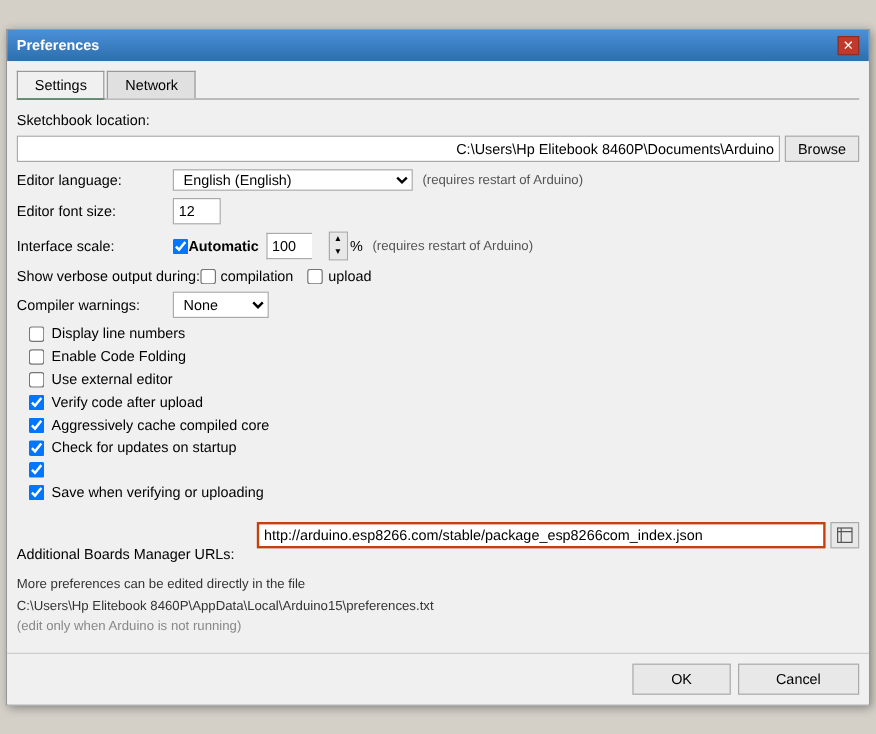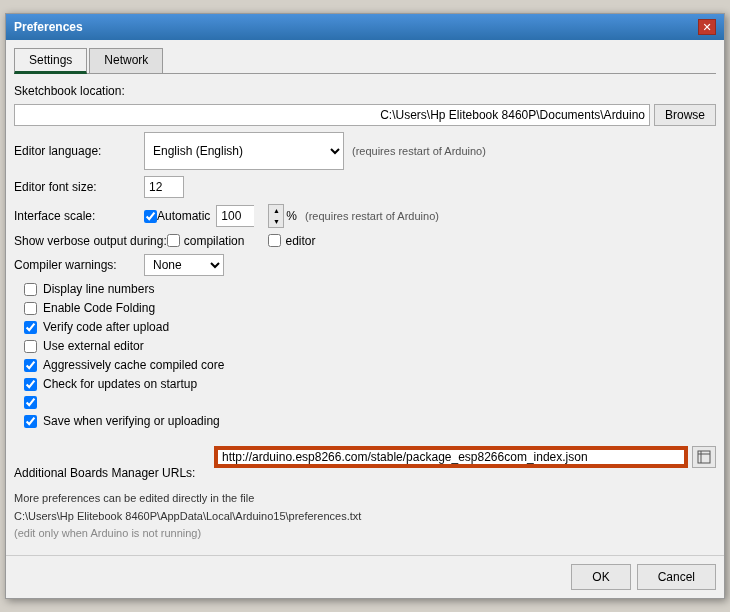--- a/index.html
+++ b/index.html
@@ -57,21 +57,21 @@
       padding: 4px 14px;
       border: 1px solid #999;
       border-bottom: none;
       background: #e0e0e0;
       cursor: pointer;
       margin-right: 2px;
       font-size: 12px;
     }
     .tab.active {
       background: #f0f0f0;
-      border-bottom: 3px solid #14532d;
+      border-bottom: 1px solid #14532d;
       margin-bottom: -1px;
       z-index: 1;
     }
     .form-row {
       display: flex;
       align-items: center;
       margin-bottom: 6px;
     }
     .label {
       min-width: 130px;
@@ -89,21 +89,21 @@
     .browse-btn {
       margin-left: 4px;
       padding: 2px 10px;
       height: 22px;
       border: 1px solid #aaa;
       background: #e8e8e8;
       cursor: pointer;
       font-size: 12px;
     }
     select.dropdown {
-      height: 38px;
+      height: 18px;
       border: 1px solid #aaa;
       font-size: 12px;
       background: white;
       padding: 0 4px;
       min-width: 200px;
     }
     .hint-text {
       margin-left: 8px;
       color: #555;
       font-size: 11px;
@@ -177,21 +177,21 @@
       min-width: 80px;
     }
     .additional-urls-row {
       display: flex;
       align-items: center;
       margin-bottom: 6px;
     }
     .urls-input {
       flex: 1;
       height: 22px;
-      border: 4px solid #c2410c;
+      border: 2px solid #c2410c;
       padding: 2px 4px;
       font-size: 12px;
       background: white;
     }
     .urls-btn {
       margin-left: 4px;
       width: 24px;
       height: 22px;
       border: 1px solid #aaa;
       background: #e8e8e8;
@@ -212,36 +212,36 @@
     }
     .bottom-bar {
       display: flex;
       justify-content: flex-end;
       padding: 8px;
       gap: 6px;
       border-top: 1px solid #ccc;
       background: #f0f0f0;
     }
     .action-btn {
-      padding: 4px 20px;
+      padding: 4px 31px;
       height: 26px;
       border: 1px solid #aaa;
       background: #e8e8e8;
       cursor: pointer;
       font-size: 12px;
     }
     .verbose-section {
       display: flex;
       align-items: center;
       padding-left: 0px;
     }
     .verbose-item {
       display: flex;
-      align-items: flex-start;
-      margin-right: 24px;
+      align-items: center;
+      margin-right: 12px;
     }
     .verbose-item input[type="checkbox"] {
       margin-right: 4px;
     }
   </style>
 </head>
 <body>
 
 <div class="window">
 
@@ -274,42 +274,42 @@
     </div>
 
     <div class="form-row">
       <span class="label">Editor font size:</span>
       <input type="text" class="input-small" value="12" style="">
     </div>
 
     <div class="form-row">
       <span class="label">Interface scale:</span>
       <input type="checkbox" checked="" style="">
-      <span style="margin-right:6px;font-size:12px;">Automatic</span>
+      <span style="margin-right:6px;font-size:12px;font-weight:bold;">Automatic</span>
       <div class="spinner-group">
         <input type="text" class="spinner-input" value="100" style="">
         <div class="spinner-btns">
           <button class="spinner-btn">▲</button>
           <button class="spinner-btn">▼</button>
         </div>
       </div>
       <span class="percent-label">%</span>
       <span class="hint-text">(requires restart of Arduino)</span>
     </div>
 
     <div class="form-row">
       <span class="label">Show verbose output during:</span>
       <div class="verbose-section">
         <div class="verbose-item">
           <input type="checkbox" style="">
           <span>compilation</span>
         </div>
         <div class="verbose-item">
           <input type="checkbox" style="">
-          <span>editor</span>
+          <span>upload</span>
         </div>
       </div>
     </div>
 
     <div class="form-row">
       <span class="label">Compiler warnings:</span>
       <div class="compiler-row">
         <select class="compiler-dropdown">
           <option>None</option>
           <option>Default</option>
@@ -322,26 +322,26 @@
     <div>
       <div class="checkbox-row">
         <input type="checkbox" style="">
         <span class="checkbox-label">Display line numbers</span>
       </div>
       <div class="checkbox-row">
         <input type="checkbox" style="">
         <span class="checkbox-label">Enable Code Folding</span>
       </div>
       <div class="checkbox-row">
-        <input type="checkbox" checked="" style="">
-        <span class="checkbox-label">Verify code after upload</span>
-      </div>
-      <div class="checkbox-row">
         <input type="checkbox" style="">
         <span class="checkbox-label">Use external editor</span>
+      </div>
+      <div class="checkbox-row">
+        <input type="checkbox" checked="" style="">
+        <span class="checkbox-label">Verify code after upload</span>
       </div>
       <div class="checkbox-row">
         <input type="checkbox" checked="" style="">
         <span class="checkbox-label">Aggressively cache compiled core</span>
       </div>
       <div class="checkbox-row">
         <input type="checkbox" checked="" style="">
         <span class="checkbox-label">Check for updates on startup</span>
       </div>
       <div class="checkbox-row">

